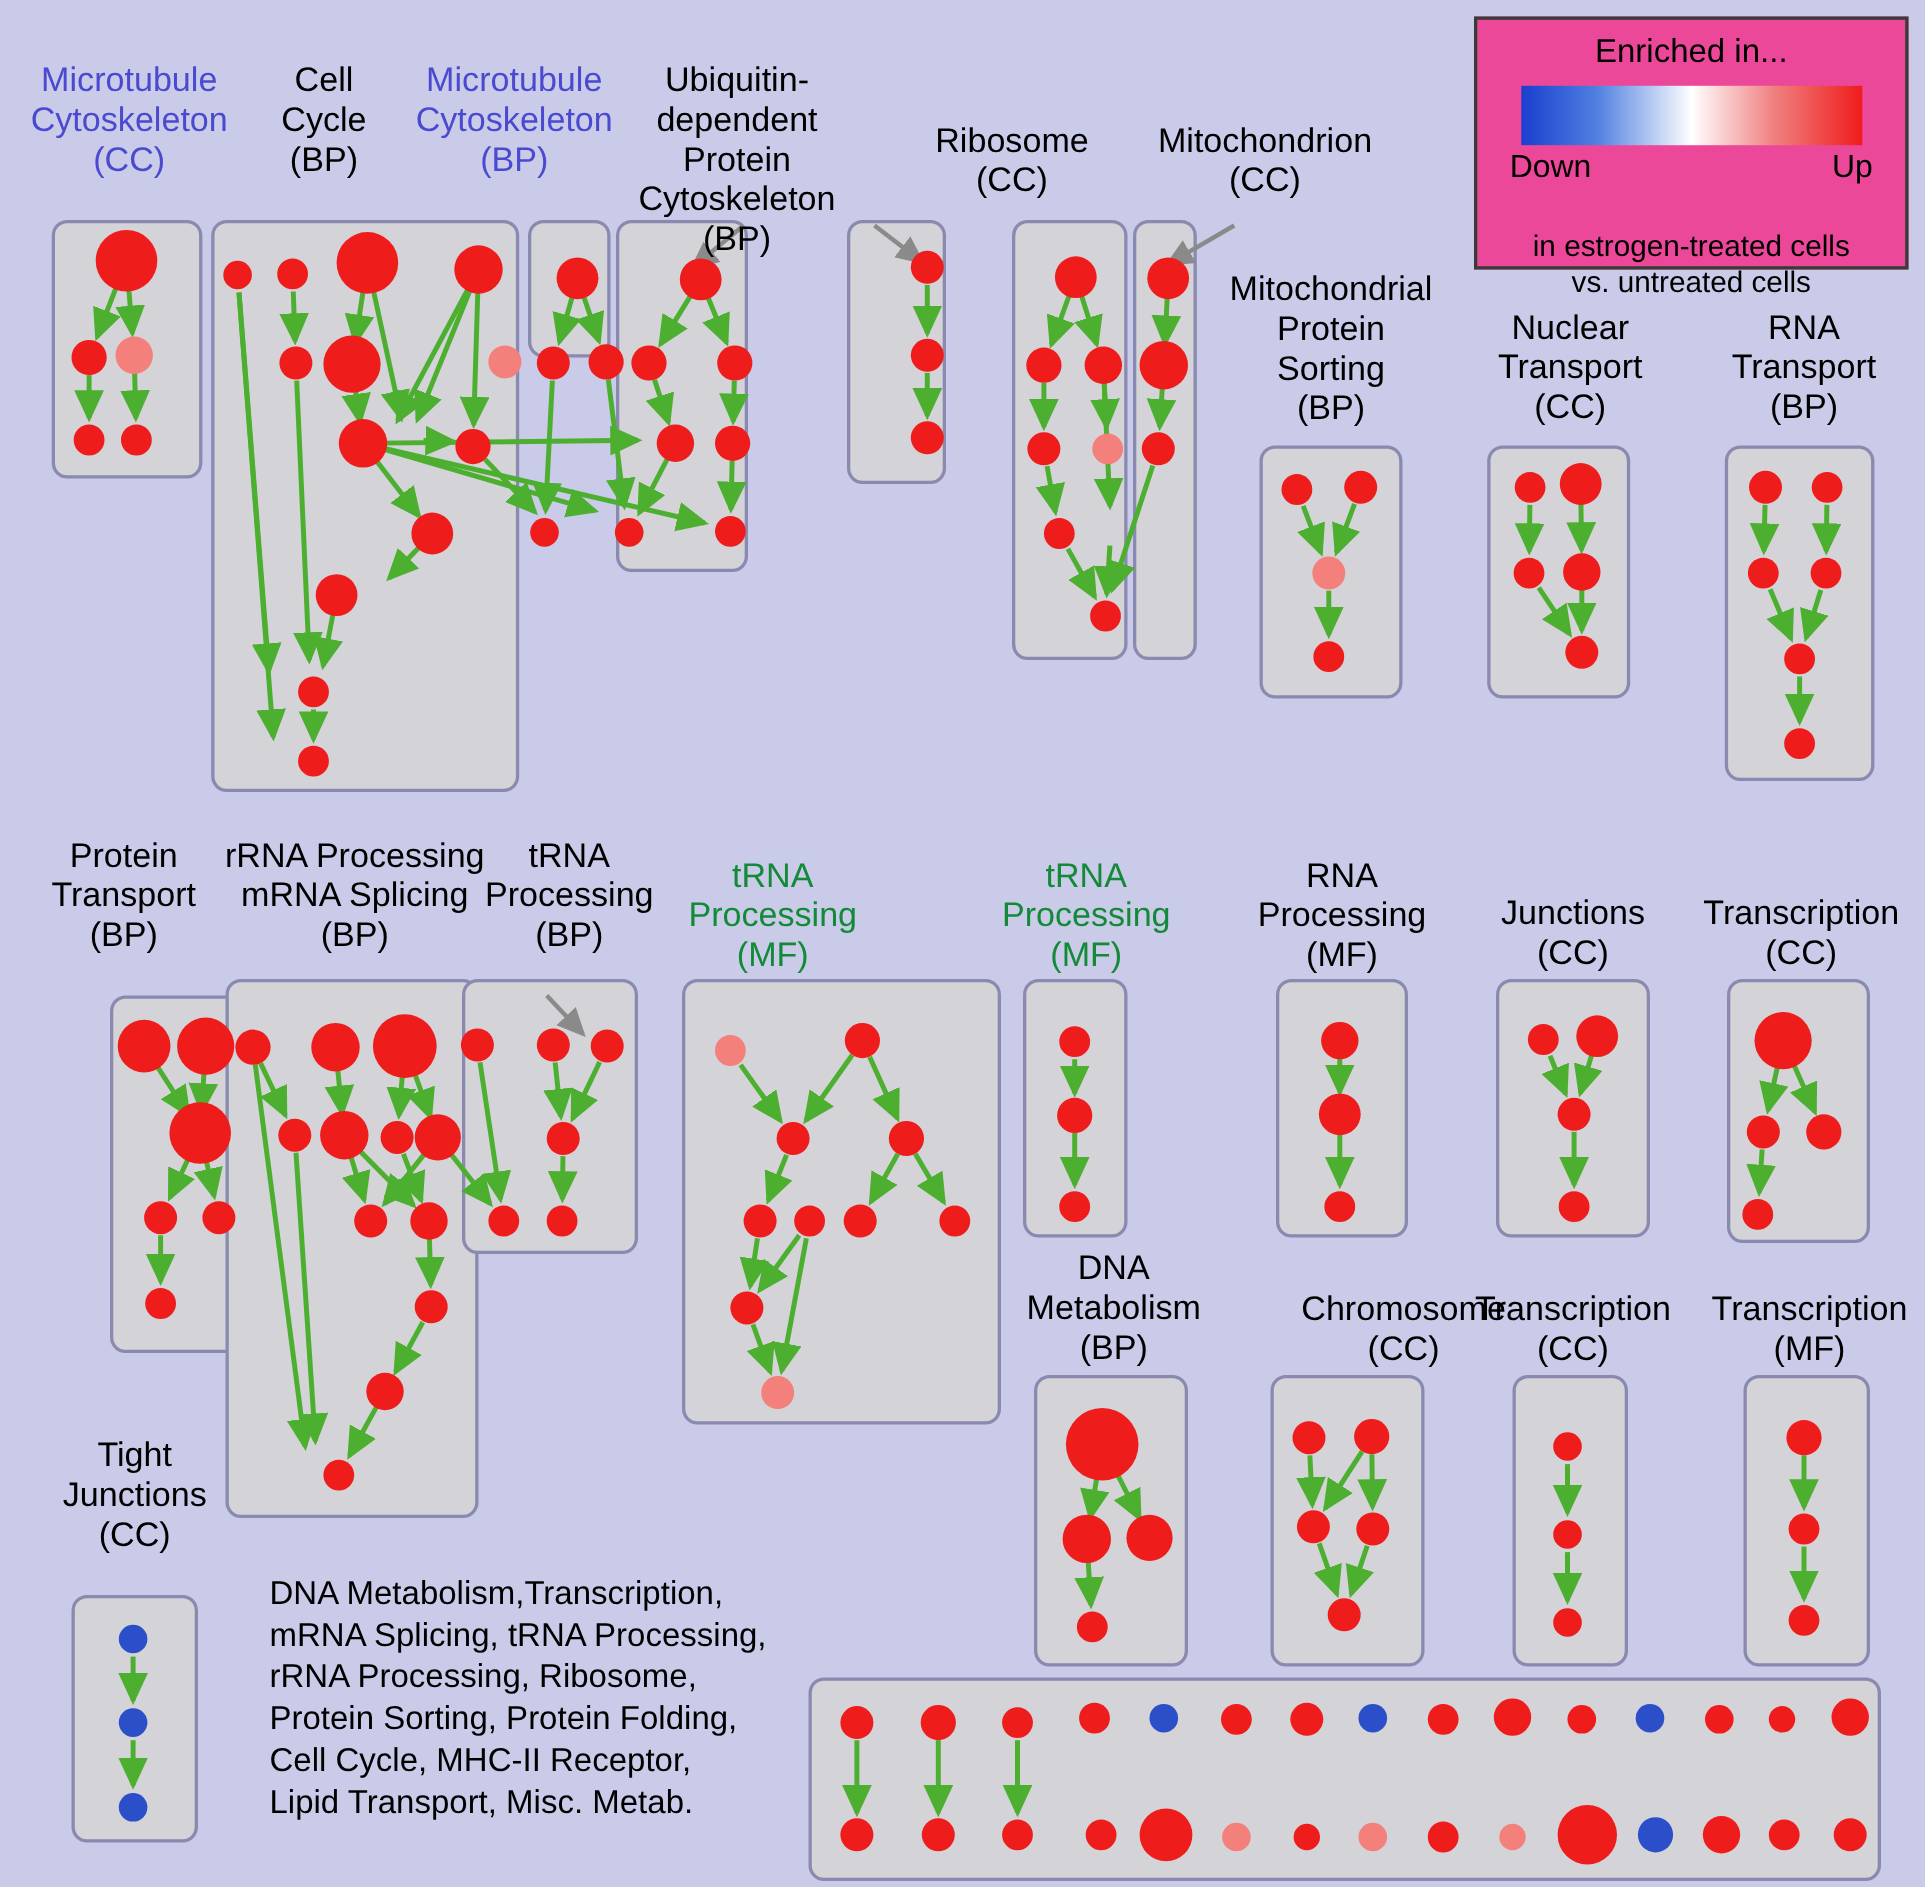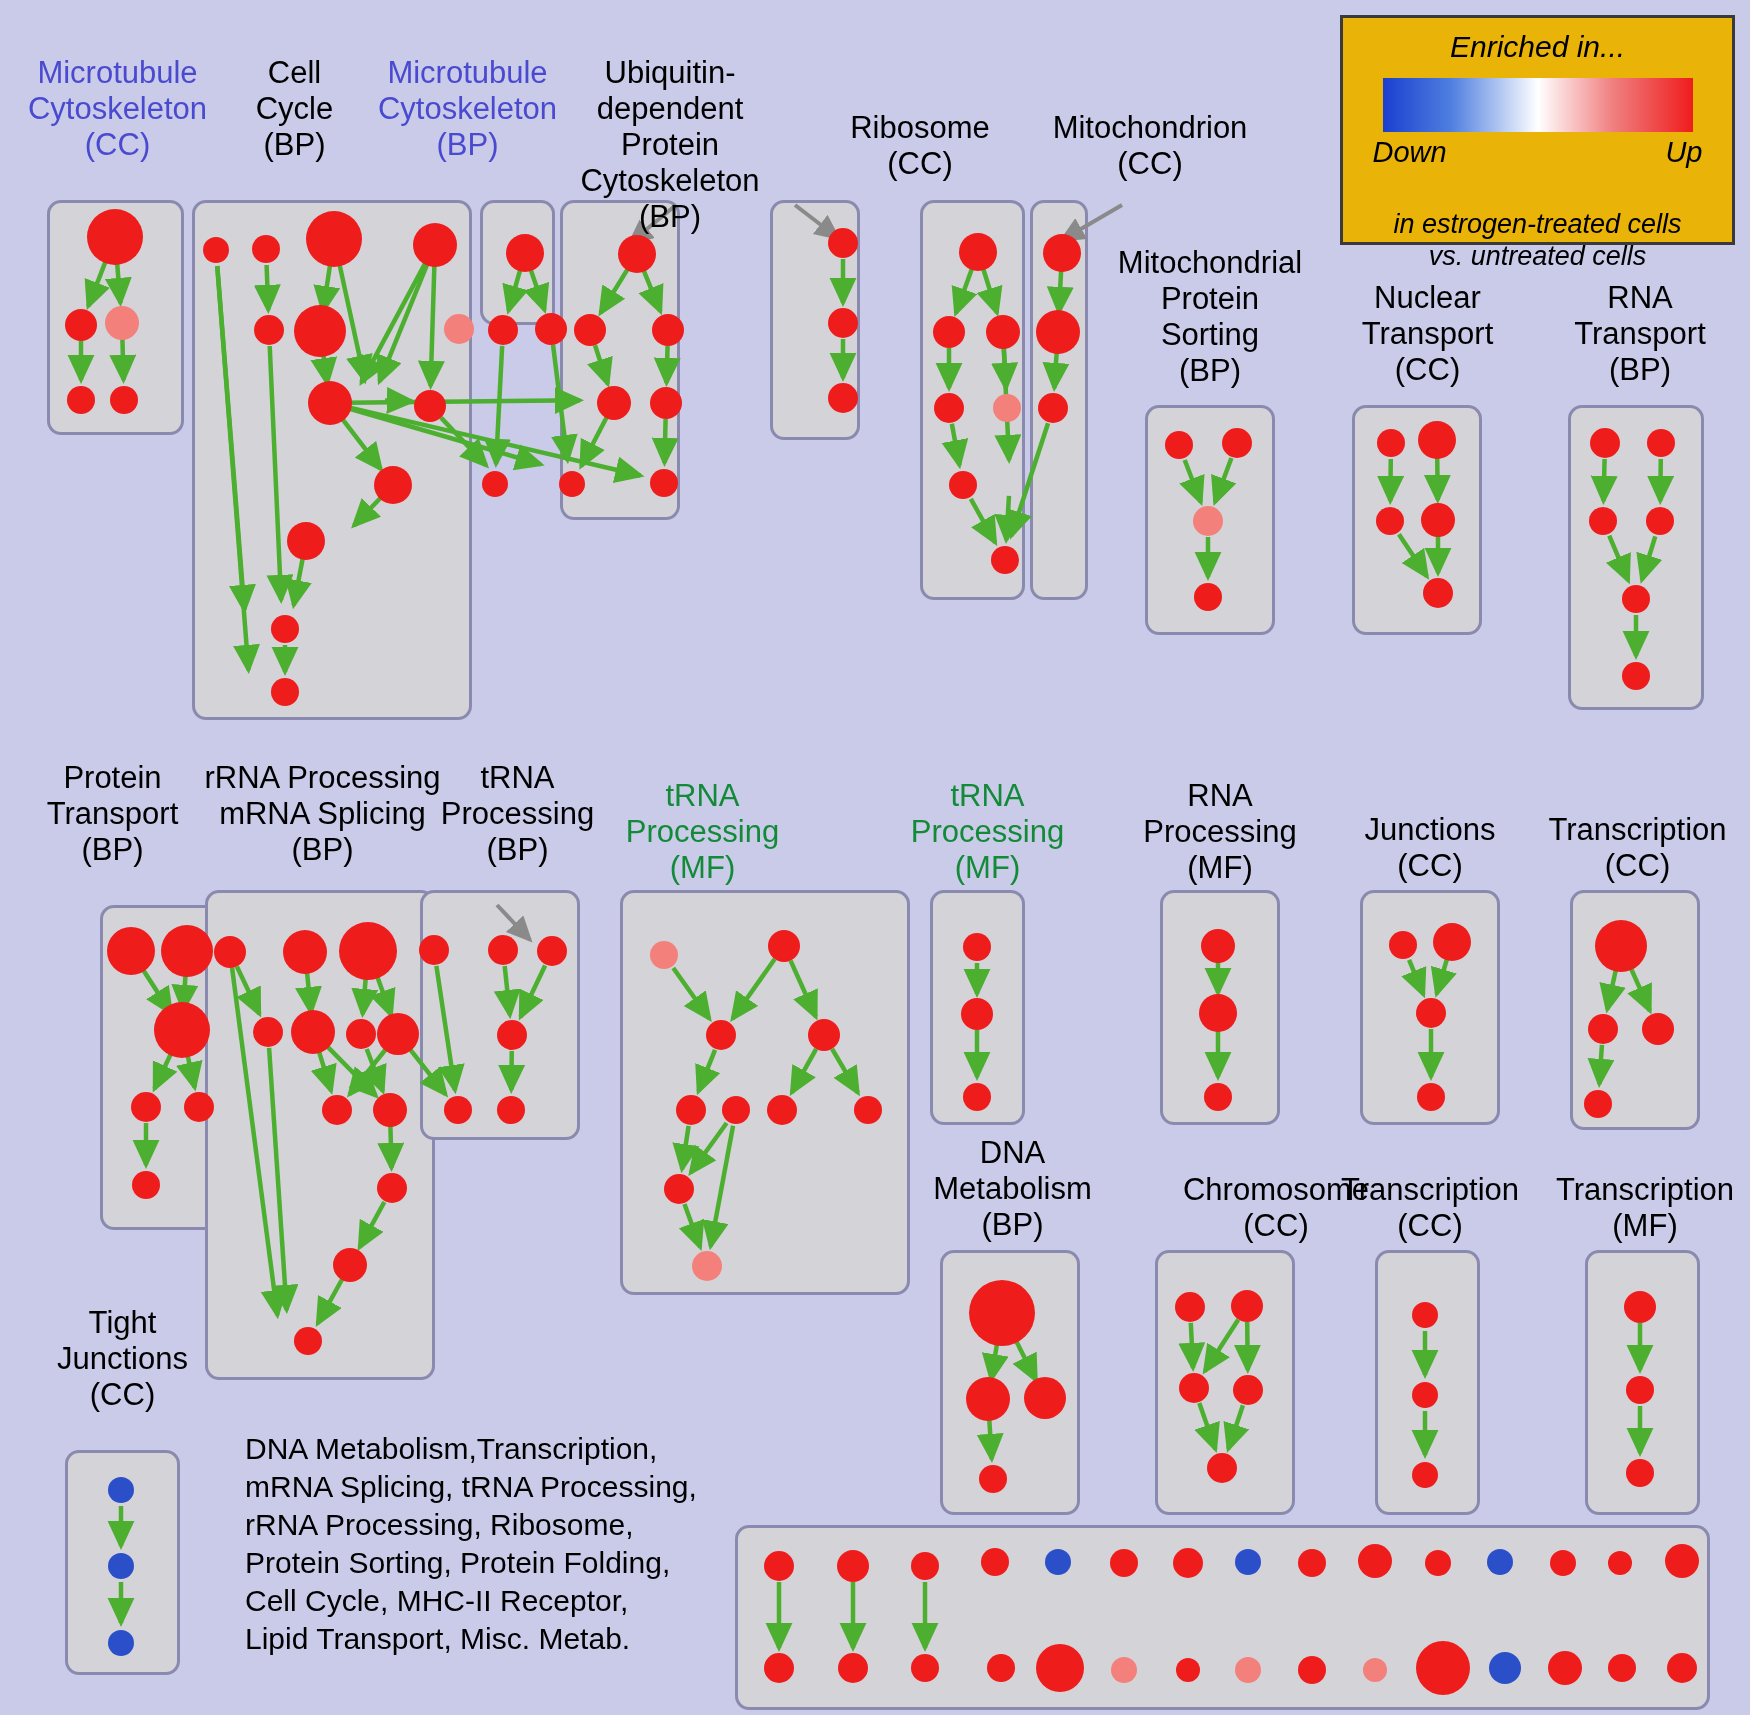--- a/index.html
+++ b/index.html
@@ -29,25 +29,24 @@
     line-height:36px;
     color:#000;
     white-space:pre-line;
     font-family:"Liberation Sans", sans-serif;
   }
   .label.blue{color:#4a4ad0;}
   .label.green{color:#128a38;}
 
   .legend{
     position:absolute;
-    background:#eab308;
+    background:#ec4899;
     border:3px solid #3a3a3a;
     box-sizing:border-box;
     text-align:center;
-    font-style:italic;
   }
   .legend-title{font-size:30px;margin-top:12px;color:#000;}
   .legend-bar{
     margin:14px auto 4px auto;
     width:310px;height:54px;
     background:linear-gradient(to right,#1a3fcf 0%,#4f7fe0 22%,#ffffff 50%,#f08080 74%,#ef1c1c 100%);
   }
   .legend-row{
     width:330px;margin:0 auto;
     display:flex;justify-content:space-between;

